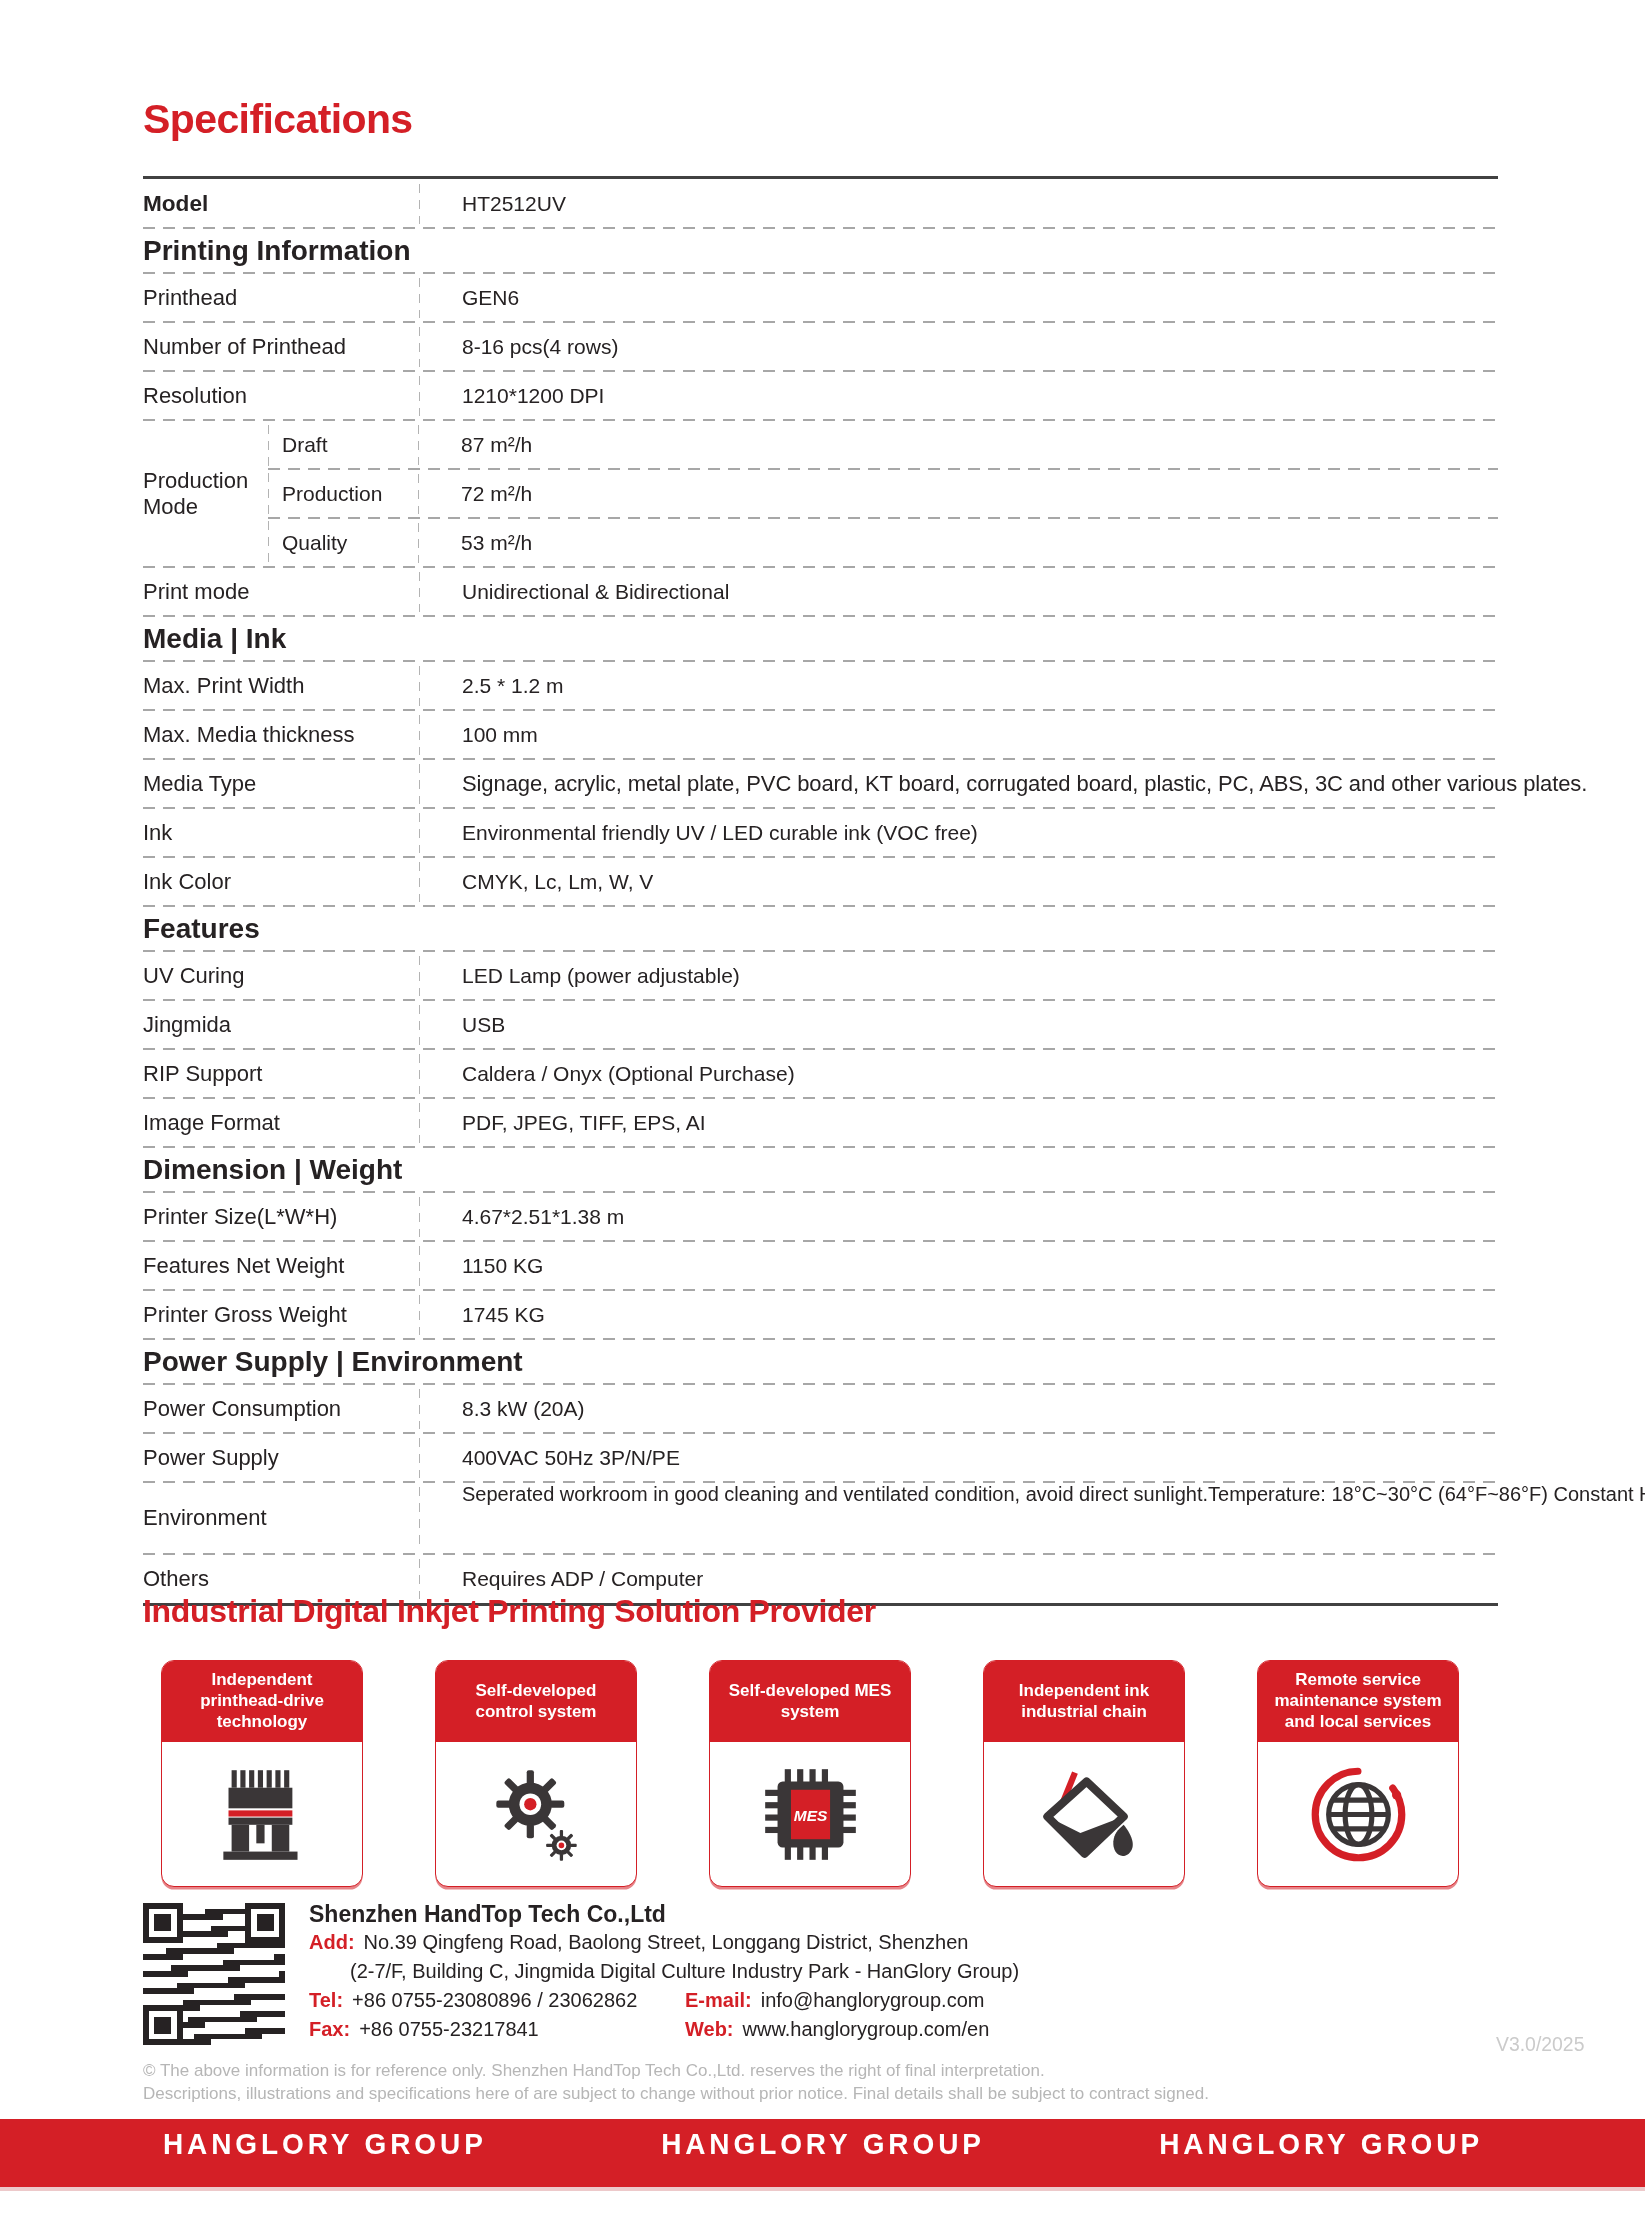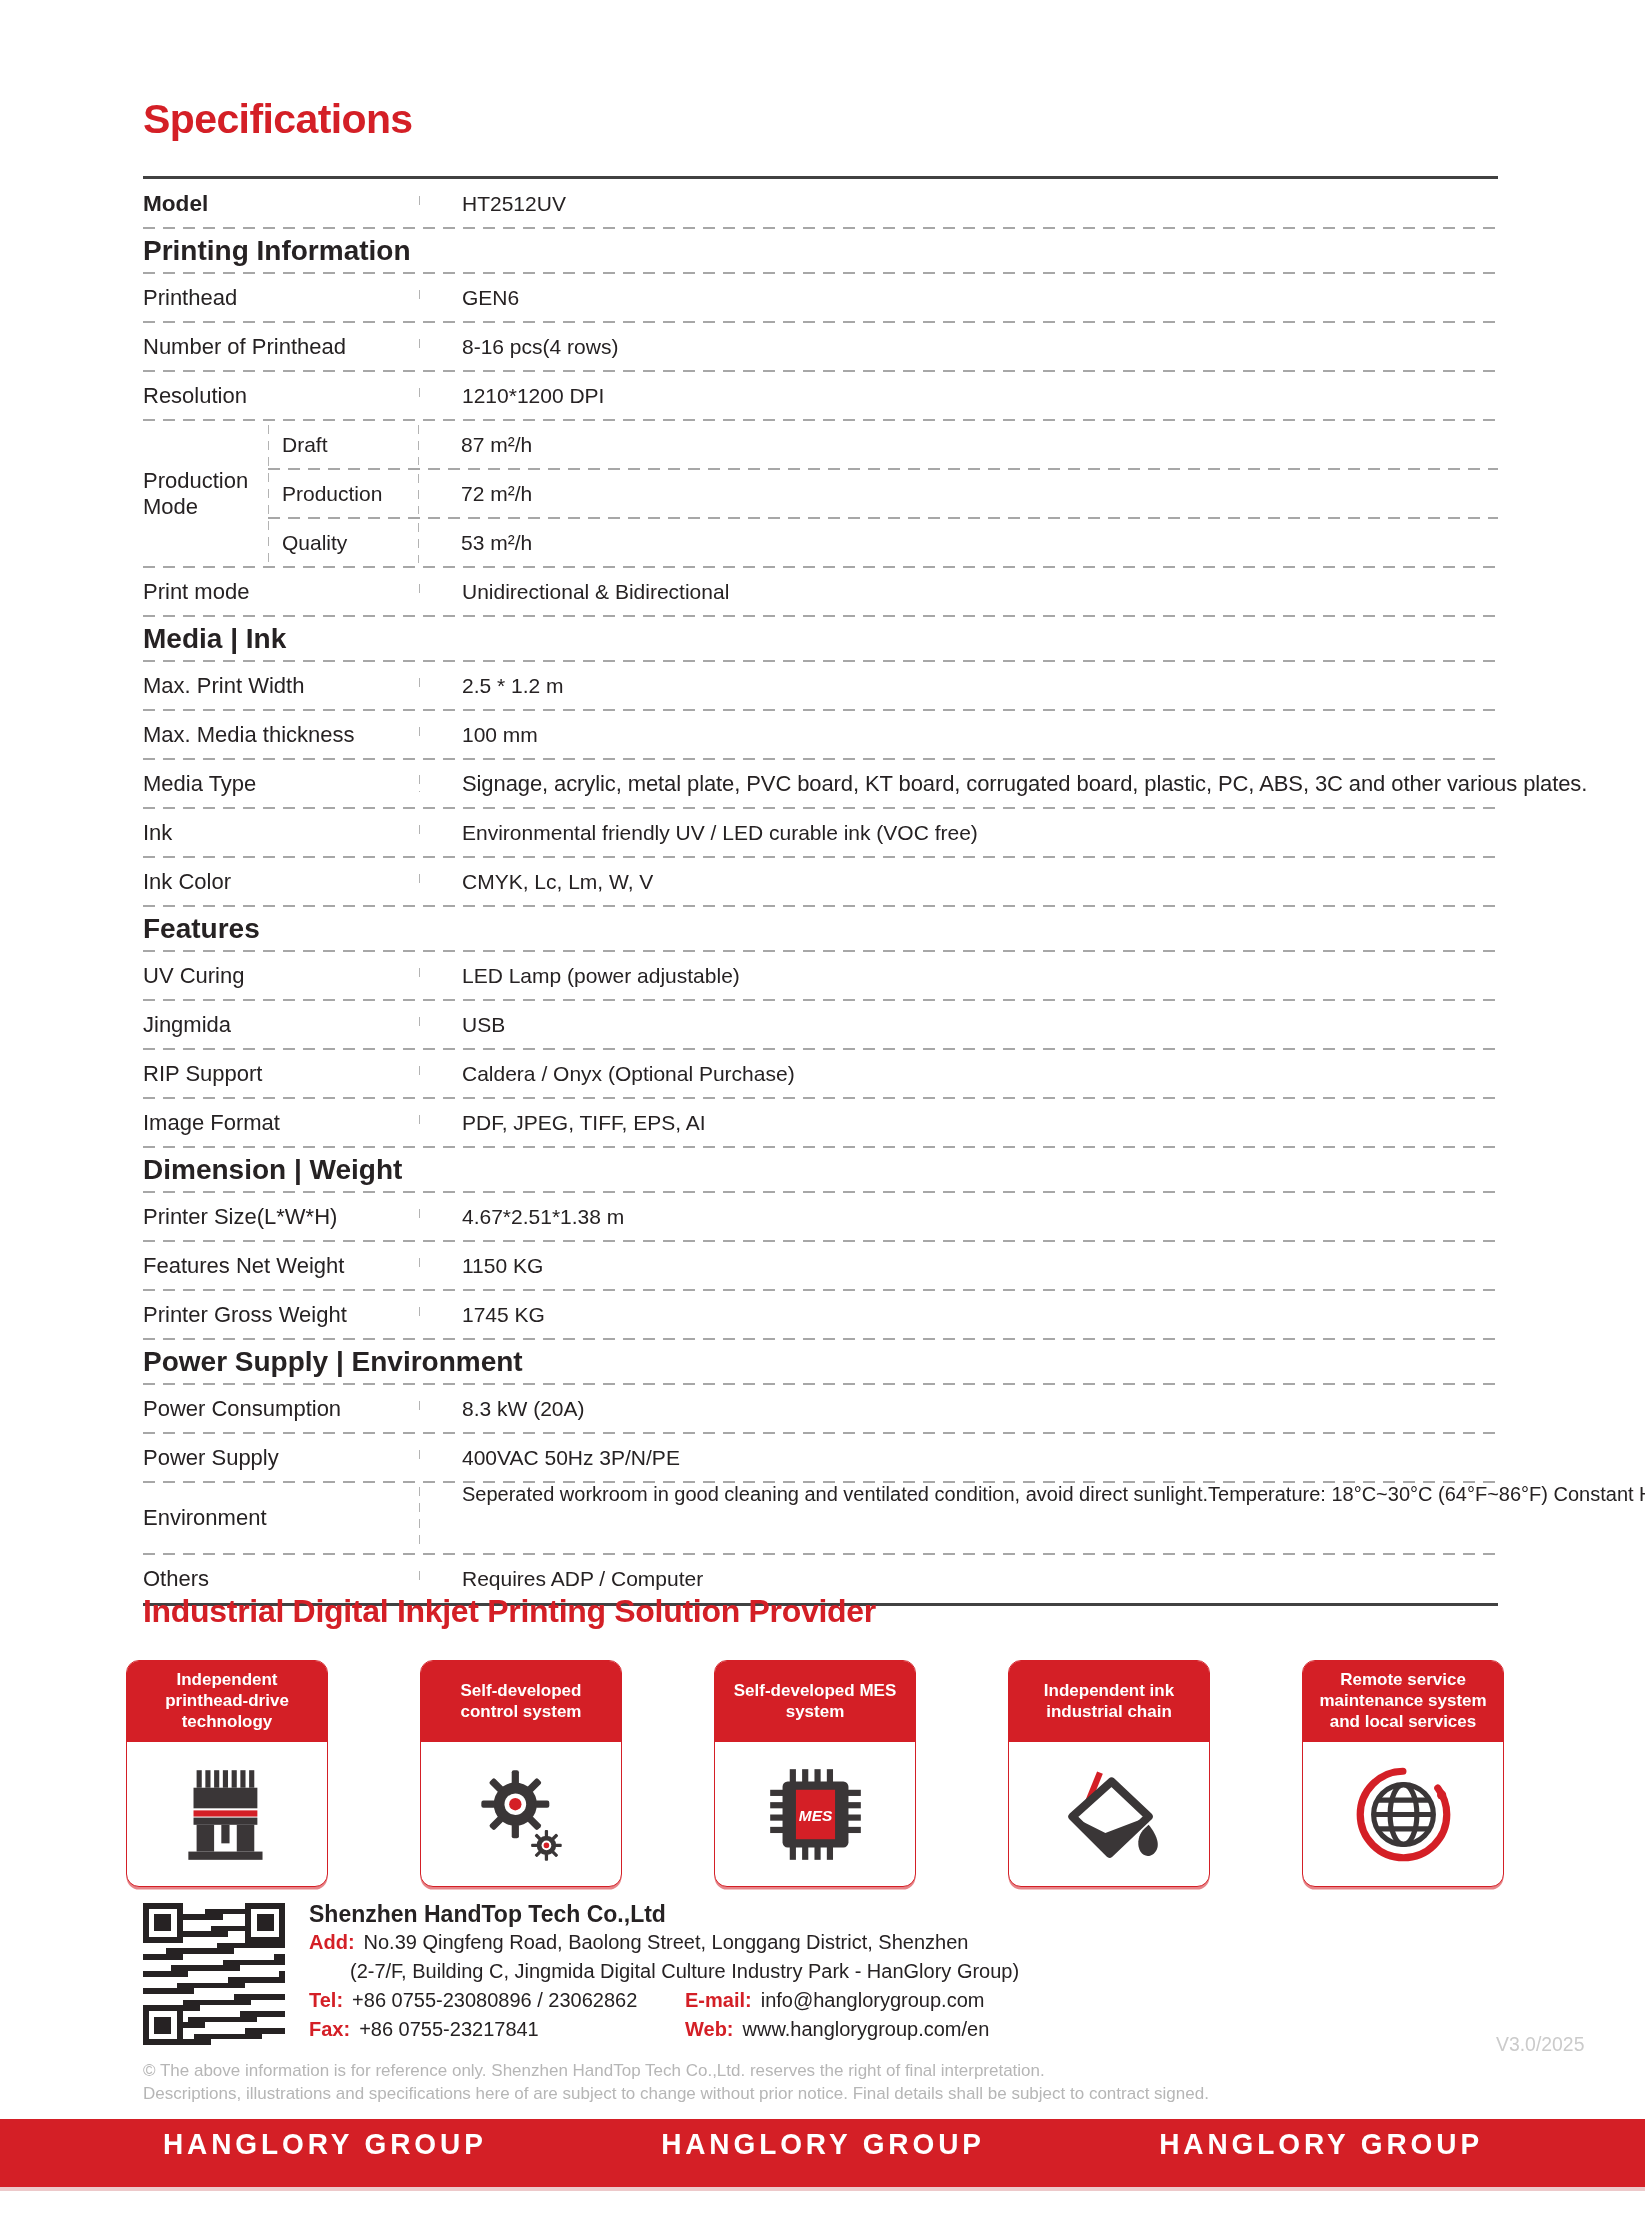--- a/index.html
+++ b/index.html
@@ -16,21 +16,21 @@
   .spec-table{
     position:absolute;left:143px;top:176px;width:1355px;
     border-top:3.2px solid #414141;border-bottom:3.2px solid #414141;
   }
   .row{position:relative;display:flex;align-items:stretch;}
   .row::after{
     content:"";position:absolute;left:0;right:0;bottom:-0.6px;height:1.3px;
     background:repeating-linear-gradient(90deg,#a7a7a7 0 11.6px,transparent 11.6px 20px);
   }
   .row.last::after{display:none;}
-  .r-spec{height:49px;align-items:center;}
+  .r-spec{height:49px;}
   .r-section{height:45px;}
   .r-group{height:147px;}
   .r-env{height:72px;}
   .cell{display:flex;align-items:center;}
   .lbl{width:276px;flex:0 0 276px;font-size:22px;}
   .lbl.b{font-weight:bold;font-size:22.6px;}
   .val{flex:1;font-size:21px;padding-left:43px;position:relative;white-space:nowrap;}
   .val.small{font-size:22px;letter-spacing:-0.1px;}
   .val::before{
     content:"";position:absolute;left:0;top:4.5px;bottom:4.5px;width:1.3px;
@@ -52,21 +52,21 @@
   .gsubrow.glast::after{display:none;}
   .sublbl{width:150px;flex:0 0 150px;padding-left:14px;box-sizing:border-box;font-size:21px;display:flex;align-items:center;}
   
   .val.col{flex-direction:row;align-items:flex-start;justify-content:center;display:flex;line-height:25px;font-size:20px;}
   
   .solutions-heading{
     position:absolute;left:143px;top:1593px;margin:0;
     font-size:32px;font-weight:bold;color:#d41f26;letter-spacing:-0.3px;
   }
   
-  .cards{position:absolute;left:126px;top:1660px;display:flex;gap:92px;align-items:flex-end;}
+  .cards{position:absolute;left:161px;top:1660px;display:flex;gap:72px;align-items:flex-end;}
   .card{
     width:202px;height:227px;box-sizing:border-box;border:1.9px solid #d41f26;border-radius:13px;
     overflow:hidden;background:#fff;box-shadow:0 3.2px 0 -0.6px rgba(212,31,38,.55);
     display:flex;flex-direction:column;
   }
   .card-head{
     height:81px;flex:0 0 81px;background:#d41f26;color:#fff;
     display:flex;align-items:center;justify-content:center;text-align:center;
     font-size:17px;font-weight:bold;line-height:20.7px;padding:0 10.3px;
   }

